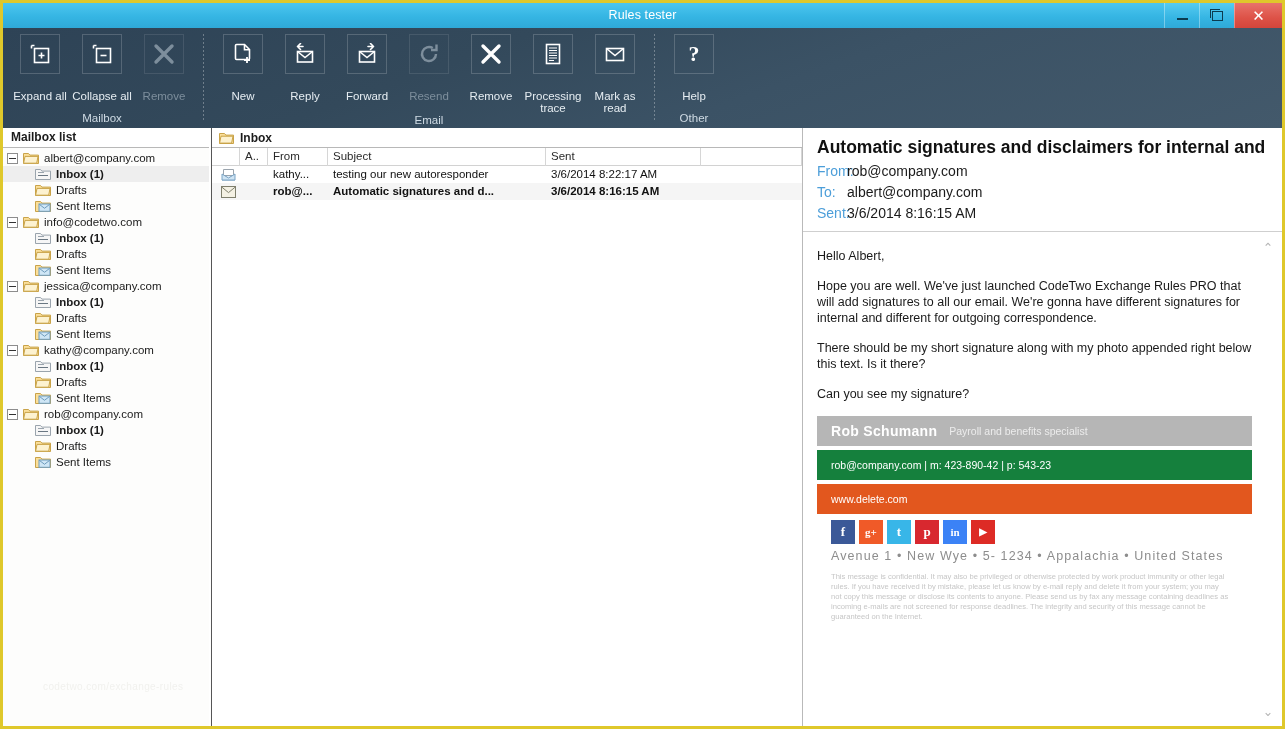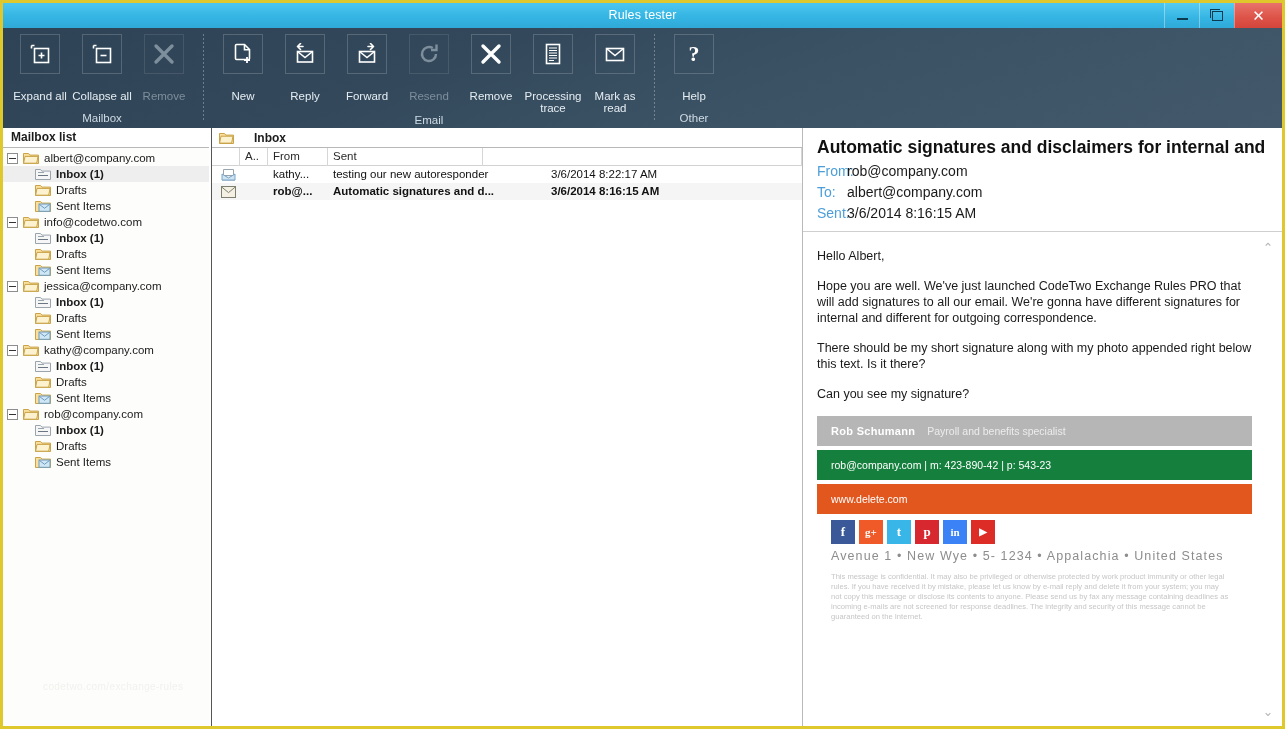--- a/index.html
+++ b/index.html
@@ -126,21 +126,21 @@
   .watermark {
     position: absolute; left: 40px; bottom: 34px;
     font-size: 10px; color: #f1f1ee; letter-spacing: .4px;
     user-select:none;
   }
   .splitter { width: 3px; flex: 0 0 3px; background: #fdfdfc; border-left: 1px solid #fff; border-right: 1px solid #565656; }
 
   
   .center-col { flex: 1 1 auto; display: flex; flex-direction: column; min-width:0; background:#fff; border-right:1px solid #b9b9b9;}
   .inbox-head {
-    height: 20px; display: flex; align-items: center; gap: 20px;
+    height: 20px; display: flex; align-items: center; gap: 6px;
     padding-left: 7px; font-size: 12px; font-weight: bold; color: #1b1b1b;
     border-bottom: 1px solid #b8b8b8; background:#fff;
   }
   .list-header {
     display: flex; height: 18px; align-items: center;
     border-bottom: 1px solid #d2d2d2;
     font-size: 11.5px; color: #2a2a2a; background: #fff;
   }
   .list-header .cell { border-right: 1px solid #d6d6d6; height: 18px; line-height: 17px; padding-left: 5px; overflow:hidden;}
   .msg-row { display: flex; height: 17px; align-items: center; font-size: 11.5px; color: #111; }
@@ -176,21 +176,21 @@
     position: absolute; right: 6px; width: 16px; height: 16px;
     color: #b5b5b5; display: flex; align-items: center; justify-content: center;
   }
   .scroll-up { top: 8px; }
   .scroll-down { bottom: 6px; }
   .sig-wrap { margin-top: 2px; }
   .sig-bar { height: 30px; display: flex; align-items: center; padding-left: 14px; margin-bottom: 4px; }
   .sig-gray { background: #b6b6b6; }
   .sig-blue { background: #15803d; }
   .sig-orange { background: #e2571e; }
-  .sig-name { color: #fff; font-weight: bold; font-size: 11px; letter-spacing: .3px; }
+  .sig-name { color: #fff; font-weight: bold; font-size: 14px; letter-spacing: .3px; }
   .sig-role { color: #ececec; font-size: 10.5px; margin-left: 12px; }
   .sig-line { color: #fff; font-size: 10.5px; }
   .social { display: flex; gap: 4px; margin: 6px 0 4px 14px; }
   .soc { width: 24px; height: 24px; display: flex; align-items: center; justify-content: center;
          color: #fff; font-weight: bold; font-size: 13px; font-family: "Liberation Serif", serif;}
   .addr { margin-left: 14px; font-size: 12.5px; color: #8d8d8d; letter-spacing: 1.1px; }
   .legal { margin: 8px 22px 0 14px; font-size: 7.6px; color: #c6c6c6; line-height: 10px; text-align: left; }
 </style>
 </head>
 <body>
@@ -503,20 +503,21 @@
         <svg width="15" height="13" viewBox="0 0 15 13">
           <path d="M0.5 2.5h5l1.4 1.6h7.6v8.4H0.5z" fill="#fbdf9a" stroke="#c9a349"></path>
           <path d="M2 5.2h12l-1.4 6.9H0.6z" fill="#fdf2d0" stroke="#c9a349"></path>
         </svg>
         <span>Inbox</span>
       </div>
       <div class="list-header">
         <div class="cell c-icon"></div>
         <div class="cell c-att">A..</div>
         <div class="cell c-from">From</div>
+        <div class="cell c-subj">Subject</div>
         <div class="cell c-sent">Sent</div>
         <div class="cell c-rest"></div>
       </div>
       <div id="msg-rows">
           <div class="msg-row">
             <div class="cell c-icon">
               <svg width="15" height="13" viewBox="0 0 15 13">
                 <path d="M1 12l6.5-6 6.5 6z" fill="#dfeefa" stroke="#7ba4c4"></path>
                 <path d="M2.5 1.5h10v6h-10z" fill="#fff" stroke="#9aa4ad"></path>
                 <path d="M1 12V6l6.5 4L14 6v6z" fill="#cfe4f3" stroke="#7ba4c4"></path>

